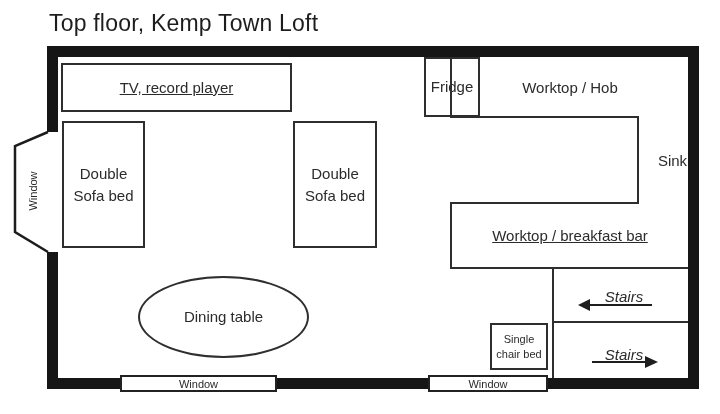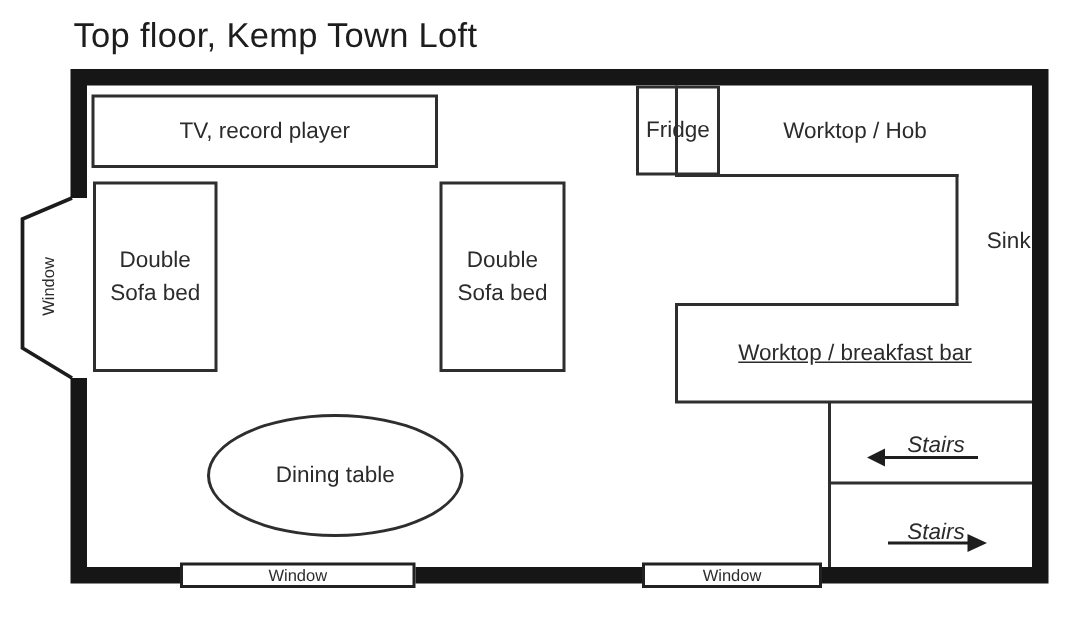--- a/index.html
+++ b/index.html
@@ -66,21 +66,21 @@
   <div class="title">Top floor, Kemp Town Loft</div>
 
   <div class="room"></div>
 
   <div class="wall-gap-cover" style="left:45px; top:132px; width:15px; height:120px;"></div>
   <svg class="abs" style="left:10px; top:124px;" width="46" height="136" viewBox="0 0 46 136">
     <polyline points="38,8 5,22 5,108 38,128" fill="#ffffff" stroke="#1c1c1c" stroke-width="2.5"></polyline>
   </svg>
   <div class="bay-window-label">Window</div>
 
-  <div class="box" style="left:61px; top:63px; width:231px; height:49px;">
+  <div class="box" style="left:61px; top:63px; width:231px; height:49px;text-decoration:underline;">
     <span>TV, record player</span>
   </div>
 
   <div class="box" style="left:62px; top:121px; width:83px; height:127px;">
     <span>Double</span>
     <span>Sofa bed</span>
   </div>
   <div class="box" style="left:293px; top:121px; width:84px; height:127px;">
     <span>Double</span>
     <span>Sofa bed</span>
@@ -105,20 +105,24 @@
   <div class="hline" style="left:553px; top:321px; width:135px;"></div>
 
   <div class="label stairs-label" style="left:584px; top:288px; width:80px; height:16px;">Stairs</div>
   <div class="shaft" style="left:589px; top:304px; width:63px;"></div>
   <div class="arrow-left" style="left:578px; top:299px;"></div>
 
   <div class="label stairs-label" style="left:584px; top:346px; width:80px; height:16px;">Stairs</div>
   <div class="shaft" style="left:592px; top:361px; width:55px;"></div>
   <div class="arrow-right" style="left:645px; top:356px;"></div>
 
+  <div class="box small" style="left:490px; top:323px; width:58px; height:47px;">
+    <span>Single</span>
+    <span>chair bed</span>
+  </div>
 
   <div class="box ellipse" style="left:138px; top:276px; width:171px; height:82px;">
     <span>Dining table</span>
   </div>
 
   <div class="win" style="left:120px; top:375px; width:157px; height:17px;">Window</div>
   <div class="win" style="left:428px; top:375px; width:120px; height:17px;">Window</div>
 
 </div>
 

